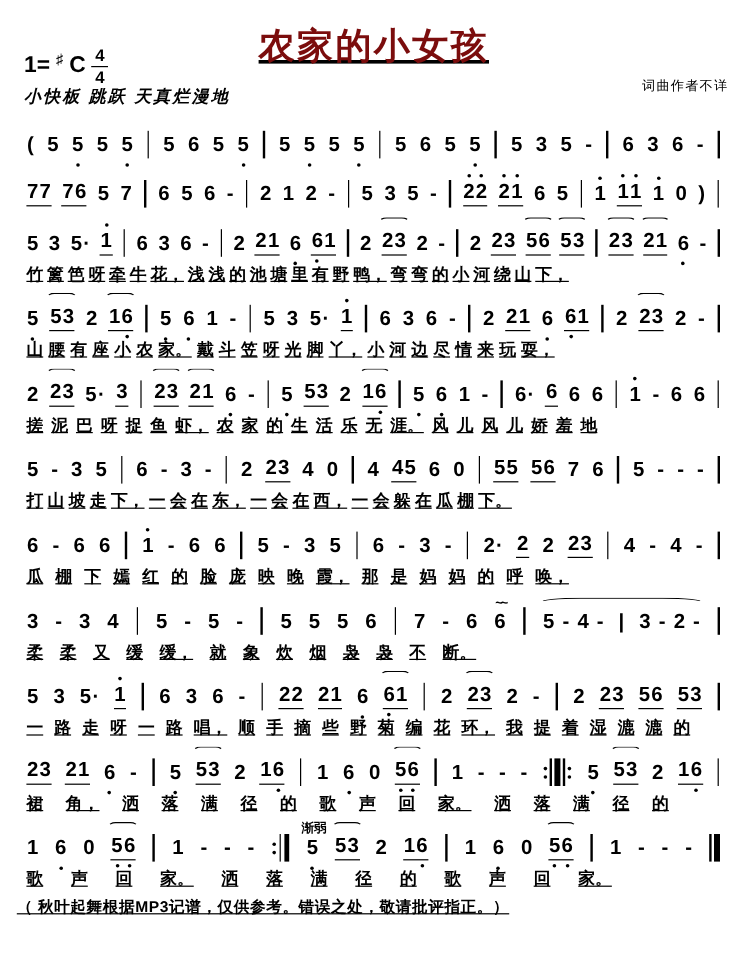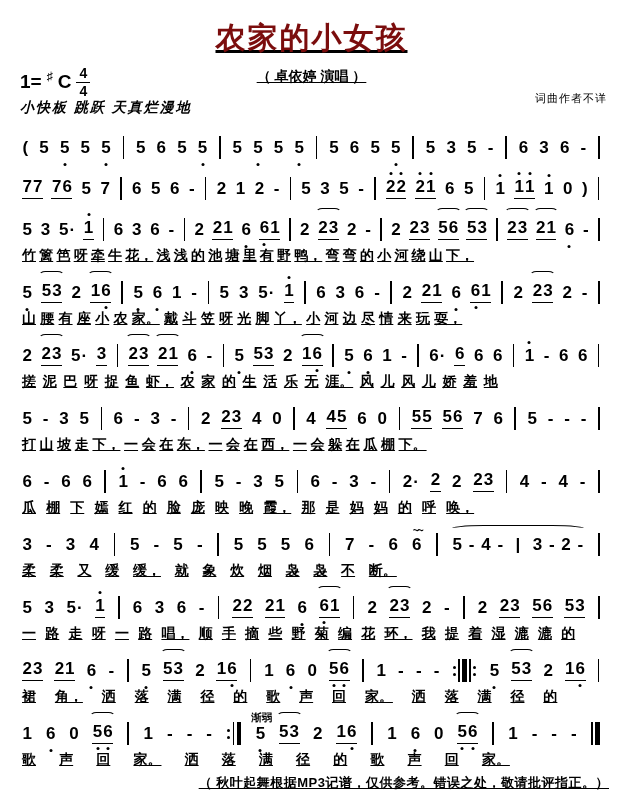--- a/index.html
+++ b/index.html
@@ -34,28 +34,27 @@
   .barwrap { display:inline-flex; align-items:center; align-self:flex-end; margin-bottom:-1px; }
   .bl { display:inline-block; width:1.6px; height:23px; background:#000; margin:0 1.2px; }
   .bl.thick { width:4.5px; }
   .rdots { display:inline-flex; flex-direction:column; justify-content:center; gap:4px; margin:0 1.5px; }
   .rdots i { width:3px; height:3px; background:#000; border-radius:50%; }
 
   .lyrics { display:flex; justify-content:space-between; margin:4px 0 0 8px; font-size:14px; font-weight:bold; }
   .lw { white-space:nowrap; }
 
   
-  .footer { text-align:right; font-size:13px; font-weight:bold; margin-top:5px; letter-spacing:0.5px; }
+  .footer { text-align:left; font-size:13px; font-weight:bold; margin-top:5px; letter-spacing:0.5px; }
 </style>
 </head>
 <body>
 
 <div class="sheet">
   <div class="title" style="color: rgb(123, 13, 13);">农家的小女孩</div>
-  <div class="subtitle">（ 卓依婷 演唱 ）</div>
   <div class="meta">
     <div class="keysig">
       <span>1=</span>
         <span class="sharp">♯</span>
         <span>C</span>
       <span class="frac">
         <span class="num">4</span>
         <span class="den">4</span>
       </span>
     </div>

